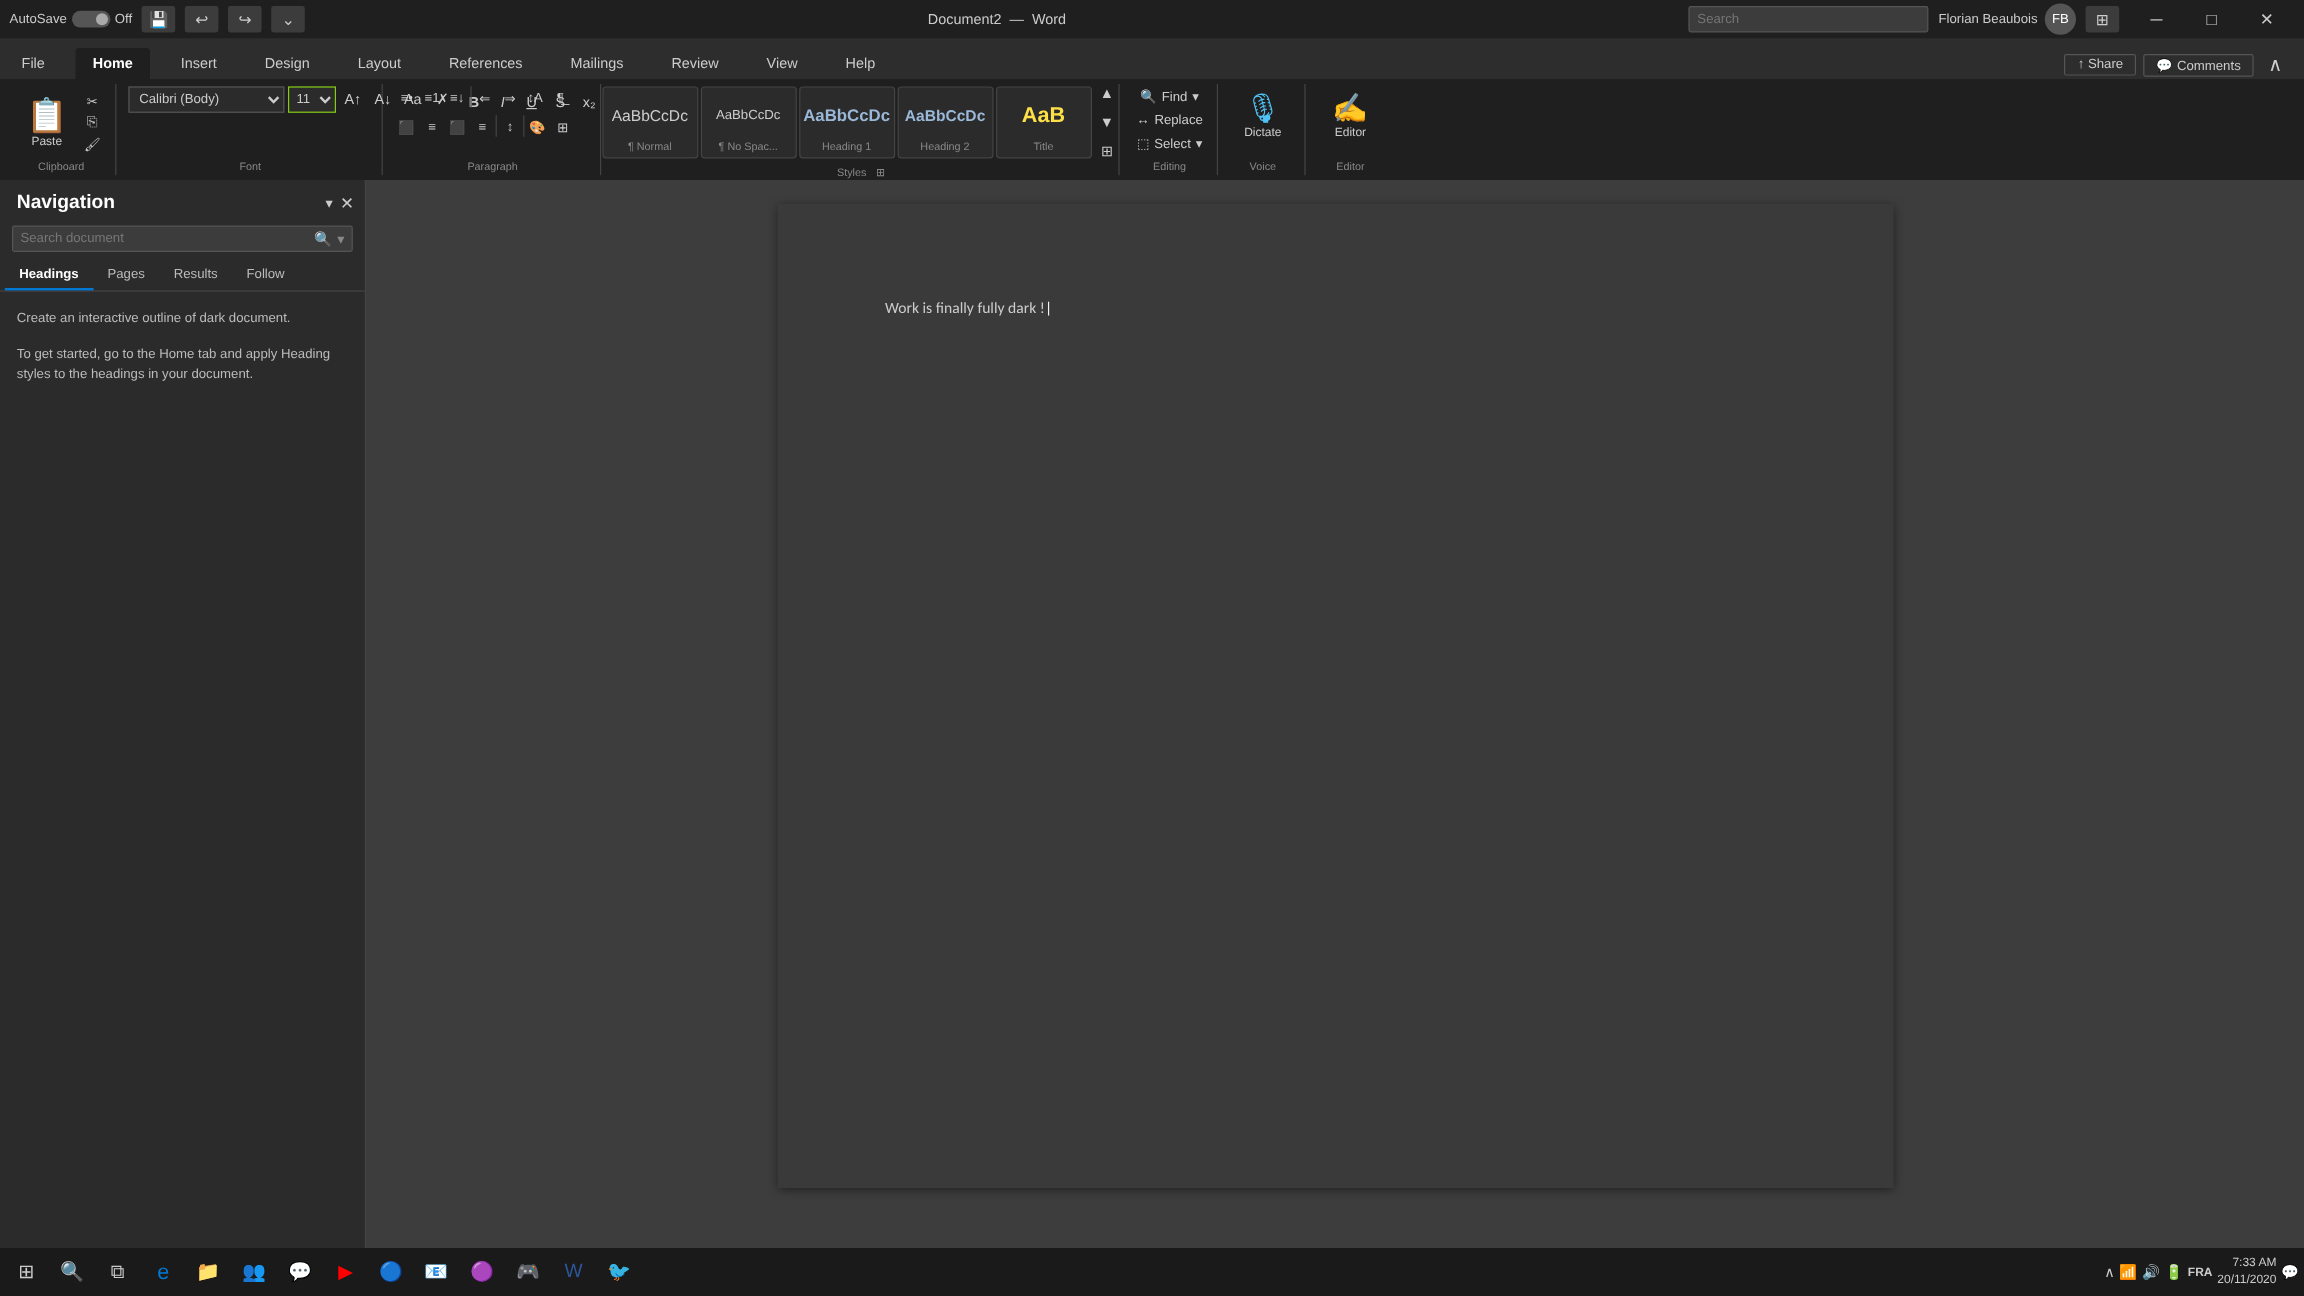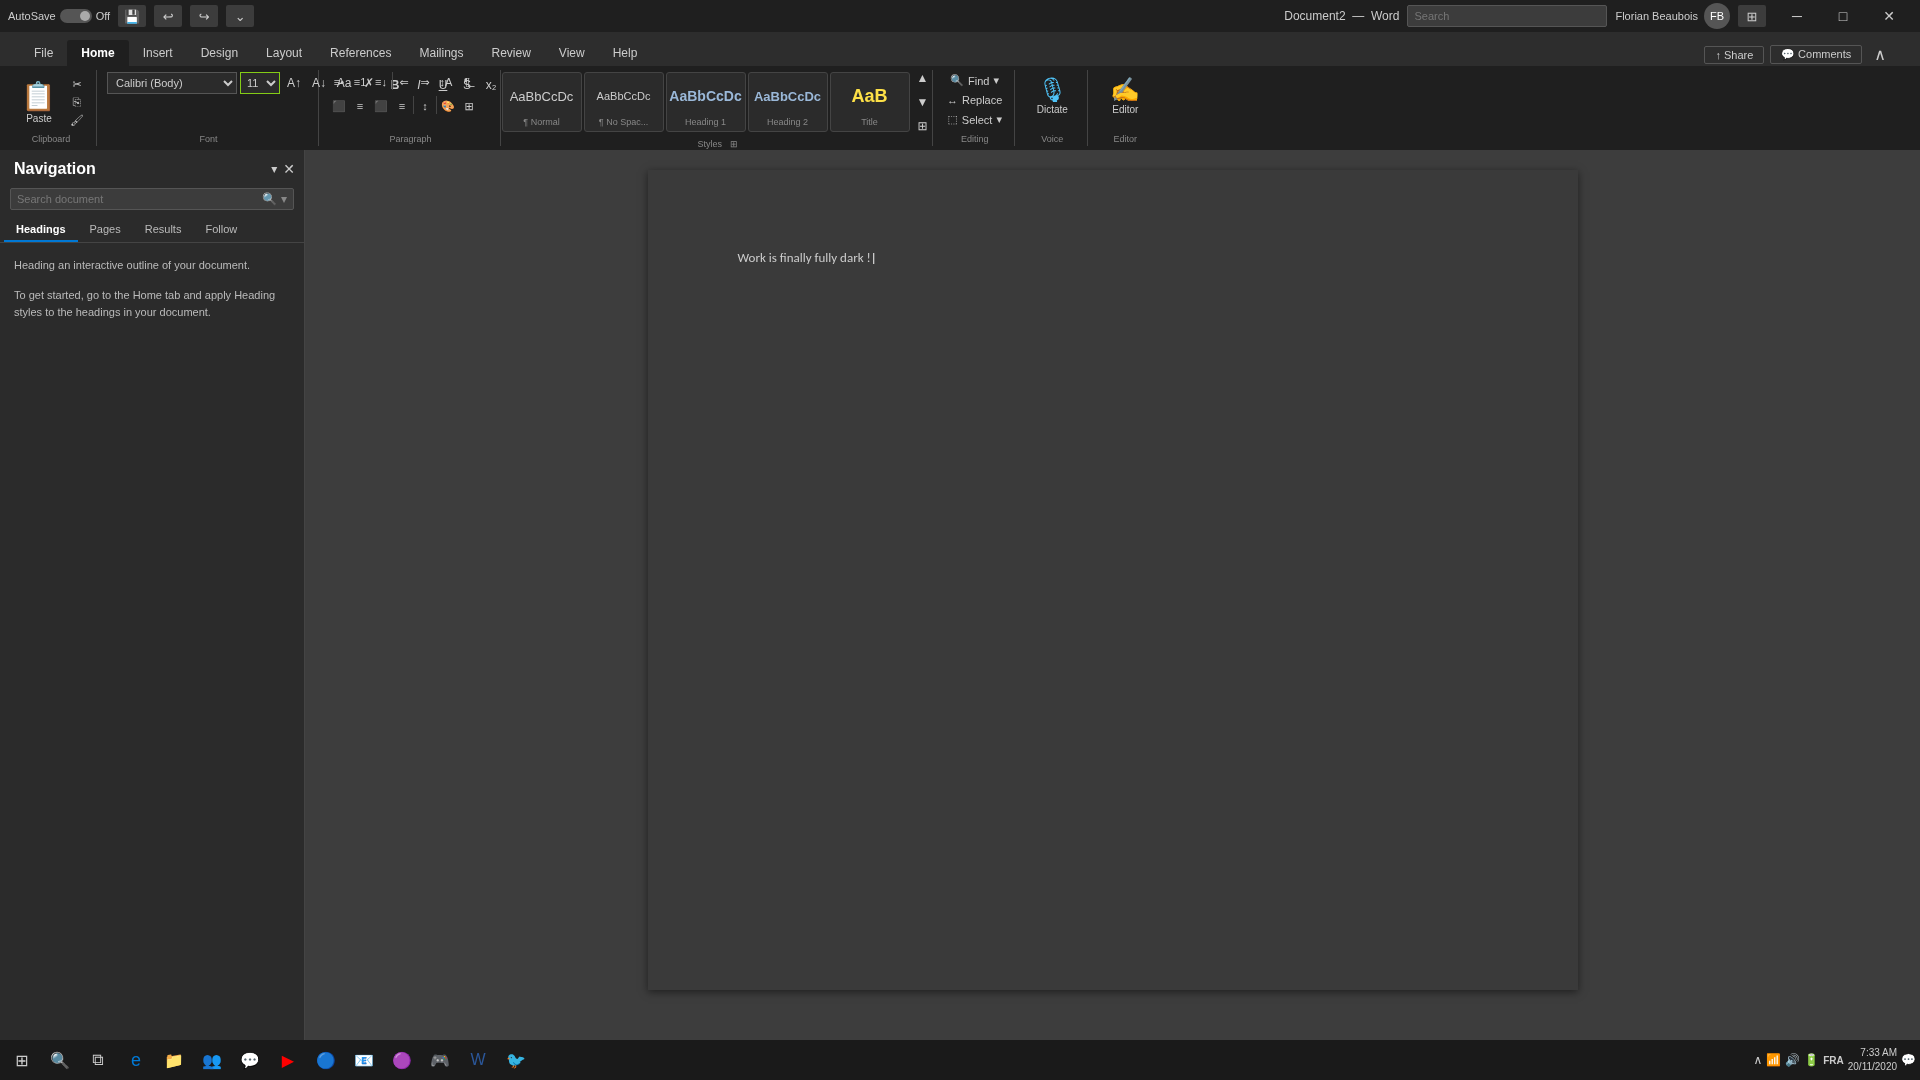--- a/index.html
+++ b/index.html
@@ -50,21 +50,21 @@
       border: none;
       color: #ccc;
       width: 28px; height: 22px;
       cursor: pointer;
       font-size: 13px;
       display: flex; align-items: center; justify-content: center;
       border-radius: 2px;
     }
     .title-center {
       flex: 1;
-      text-align: right;
+      text-align: center;
       font-size: 12px;
       color: #ccc;
     }
     .title-search {
       width: 200px;
       height: 22px;
       background: #3c3c3c;
       border: 1px solid #555;
       border-radius: 2px;
       color: #ccc;
@@ -89,22 +89,23 @@
       border: none;
       color: #ccc;
       font-size: 14px;
       cursor: pointer;
       display: flex; align-items: center; justify-content: center;
     }
     #ribbon-tabs {
       display: flex;
       height: 34px;
       align-items: flex-end;
-      padding: 0 20px;
+      padding: 0 4px;
       background: #2d2d2d;
+      gap: 12px;
     }
     .ribbon-tab {
       padding: 6px 14px;
       font-size: 12px;
       color: #ccc;
       cursor: pointer;
       border-radius: 3px 3px 0 0;
     }
     .ribbon-tab.active {
       background: #1f1f1f;
@@ -592,21 +593,21 @@
       <button class="search-icon-btn">🔍</button>
       <button class="search-icon-btn">▾</button>
     </div>
     <div id="nav-tabs">
       <div class="nav-tab active">Headings</div>
       <div class="nav-tab">Pages</div>
       <div class="nav-tab">Results</div>
       <div class="nav-tab">Follow</div>
     </div>
     <div id="nav-content">
-      <p>Heading an interactive outline of your document.</p>
+      <p>Create an interactive outline of dark document.</p>
       <p>To get started, go to the Home tab and apply Heading styles to the headings in your document.</p>
     </div>
   </div>
 
   <div id="doc-area">
     <div id="doc-page">
       <p class="doc-text cursor-line">Work is finally fully dark !</p>
     </div>
   </div>
 </div>

